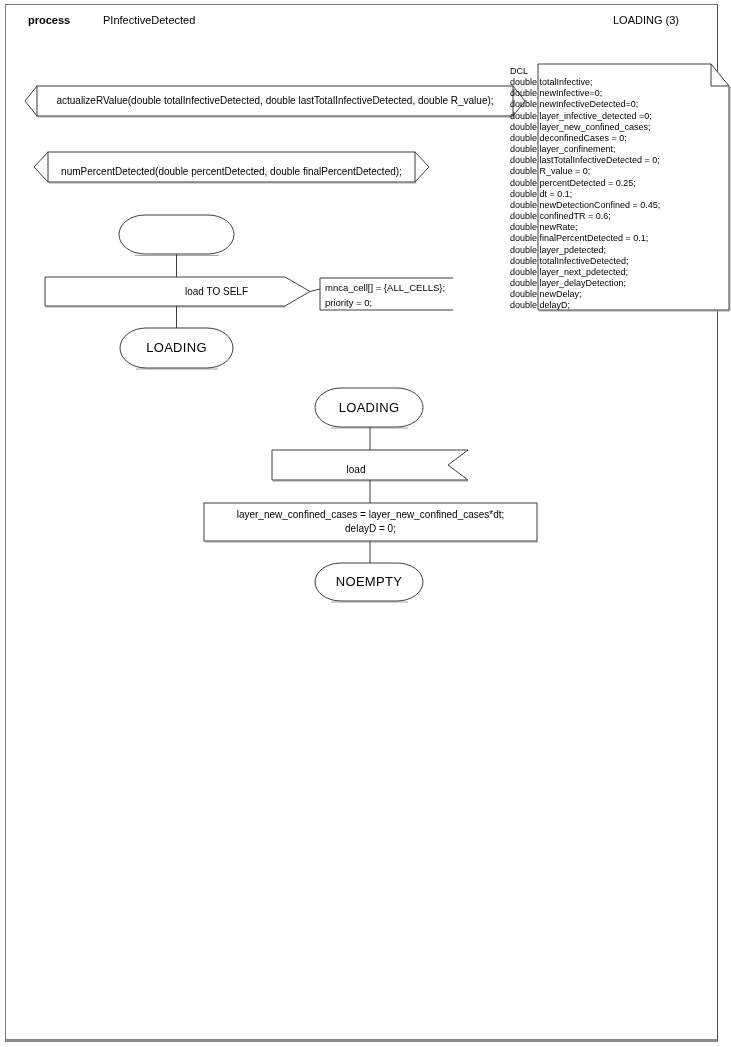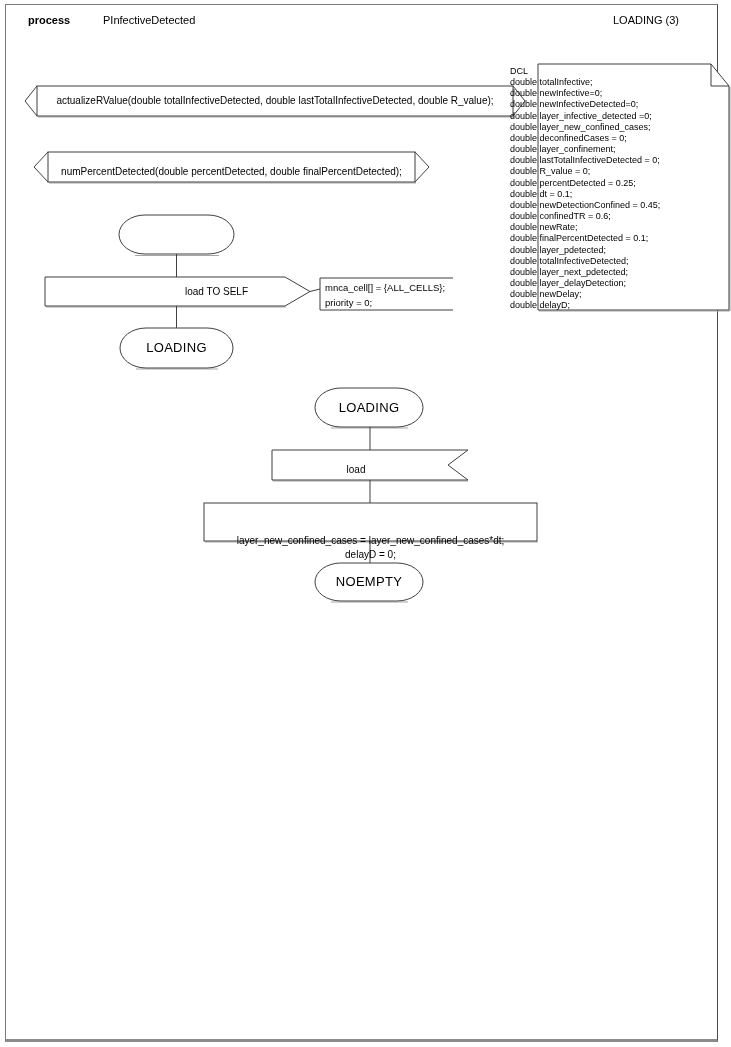--- a/index.html
+++ b/index.html
@@ -162,14 +162,14 @@
 
 <div id="comment-text" class="abs txt" style="left:325px; top:280px; width:125px;">mnca_cell[] = {ALL_CELLS};
 priority = 0;</div>
 
 <div class="abs txt center-txt state-label" style="left:120px; top:328px; width:113px; height:40px;">LOADING</div>
 <div class="abs txt center-txt state-label" style="left:315px; top:388px; width:108px; height:39px;">LOADING</div>
 <div class="abs txt center-txt state-label" style="left:315px; top:563px; width:108px; height:38px;">NOEMPTY</div>
 
 <div class="abs txt center-txt" style="left:258px; top:450px; width:196px; height:40px;">load</div>
 
-<div id="task-text" class="abs txt" style="left:204px; top:503px; width:333px; height:38px;margin-top:26px;">layer_new_confined_cases = layer_new_confined_cases*dt;
+<div id="task-text" class="abs txt" style="left:204px; top:503px; width:333px; height:38px;">layer_new_confined_cases = layer_new_confined_cases*dt;
 delayD = 0;</div>
 
 </body></html>

